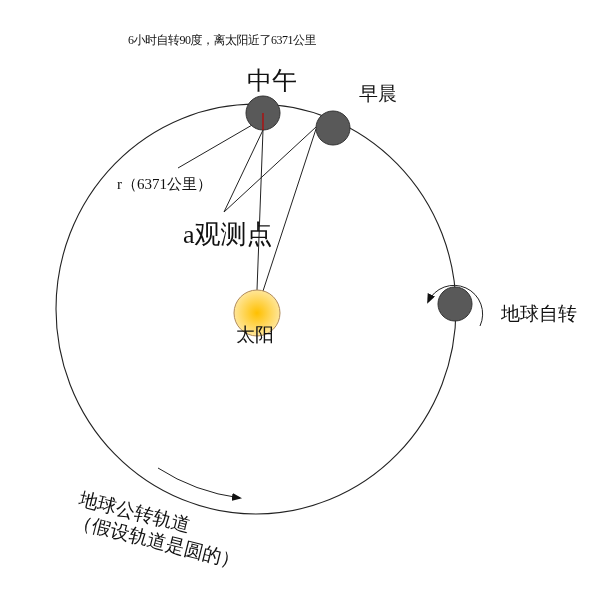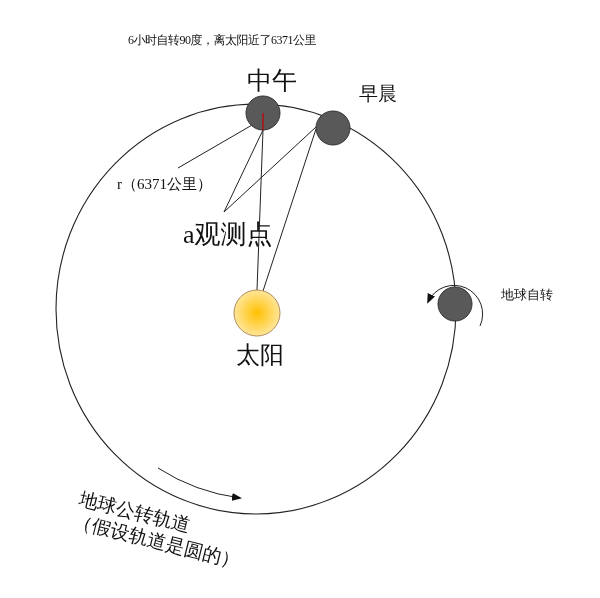--- a/index.html
+++ b/index.html
@@ -30,22 +30,22 @@
     .title {
       left: 128px;
       top: 34px;
       font-size: 12px;
       letter-spacing: -0.5px;
     }
     .noon-label { left: 247px; top: 68px; font-size: 25px; }
     .morning-label { left: 331px; top: 84px; font-size: 19px; margin-left: 28px; }
     .radius-label { left: 117px; top: 177px; font-size: 15px; }
     .observer-label { left: 183px; top: 222px; font-size: 26px; }
-    .sun-label { left: 236px; top: 343px; font-size: 24px; }
-    .rotation-label { left: 501px; top: 288px; font-size: 13px; }
+    .sun-label { left: 236px; top: 325px; font-size: 19px; }
+    .rotation-label { left: 501px; top: 304px; font-size: 19px; }
     .orbit-label {
       left: 82px;
       top: 488px;
       font-size: 19px;
       transform: rotate(14deg);
       transform-origin: left top;
       line-height: 1.2;
     }
     .orbit-label span { display: block; }
   </style>

